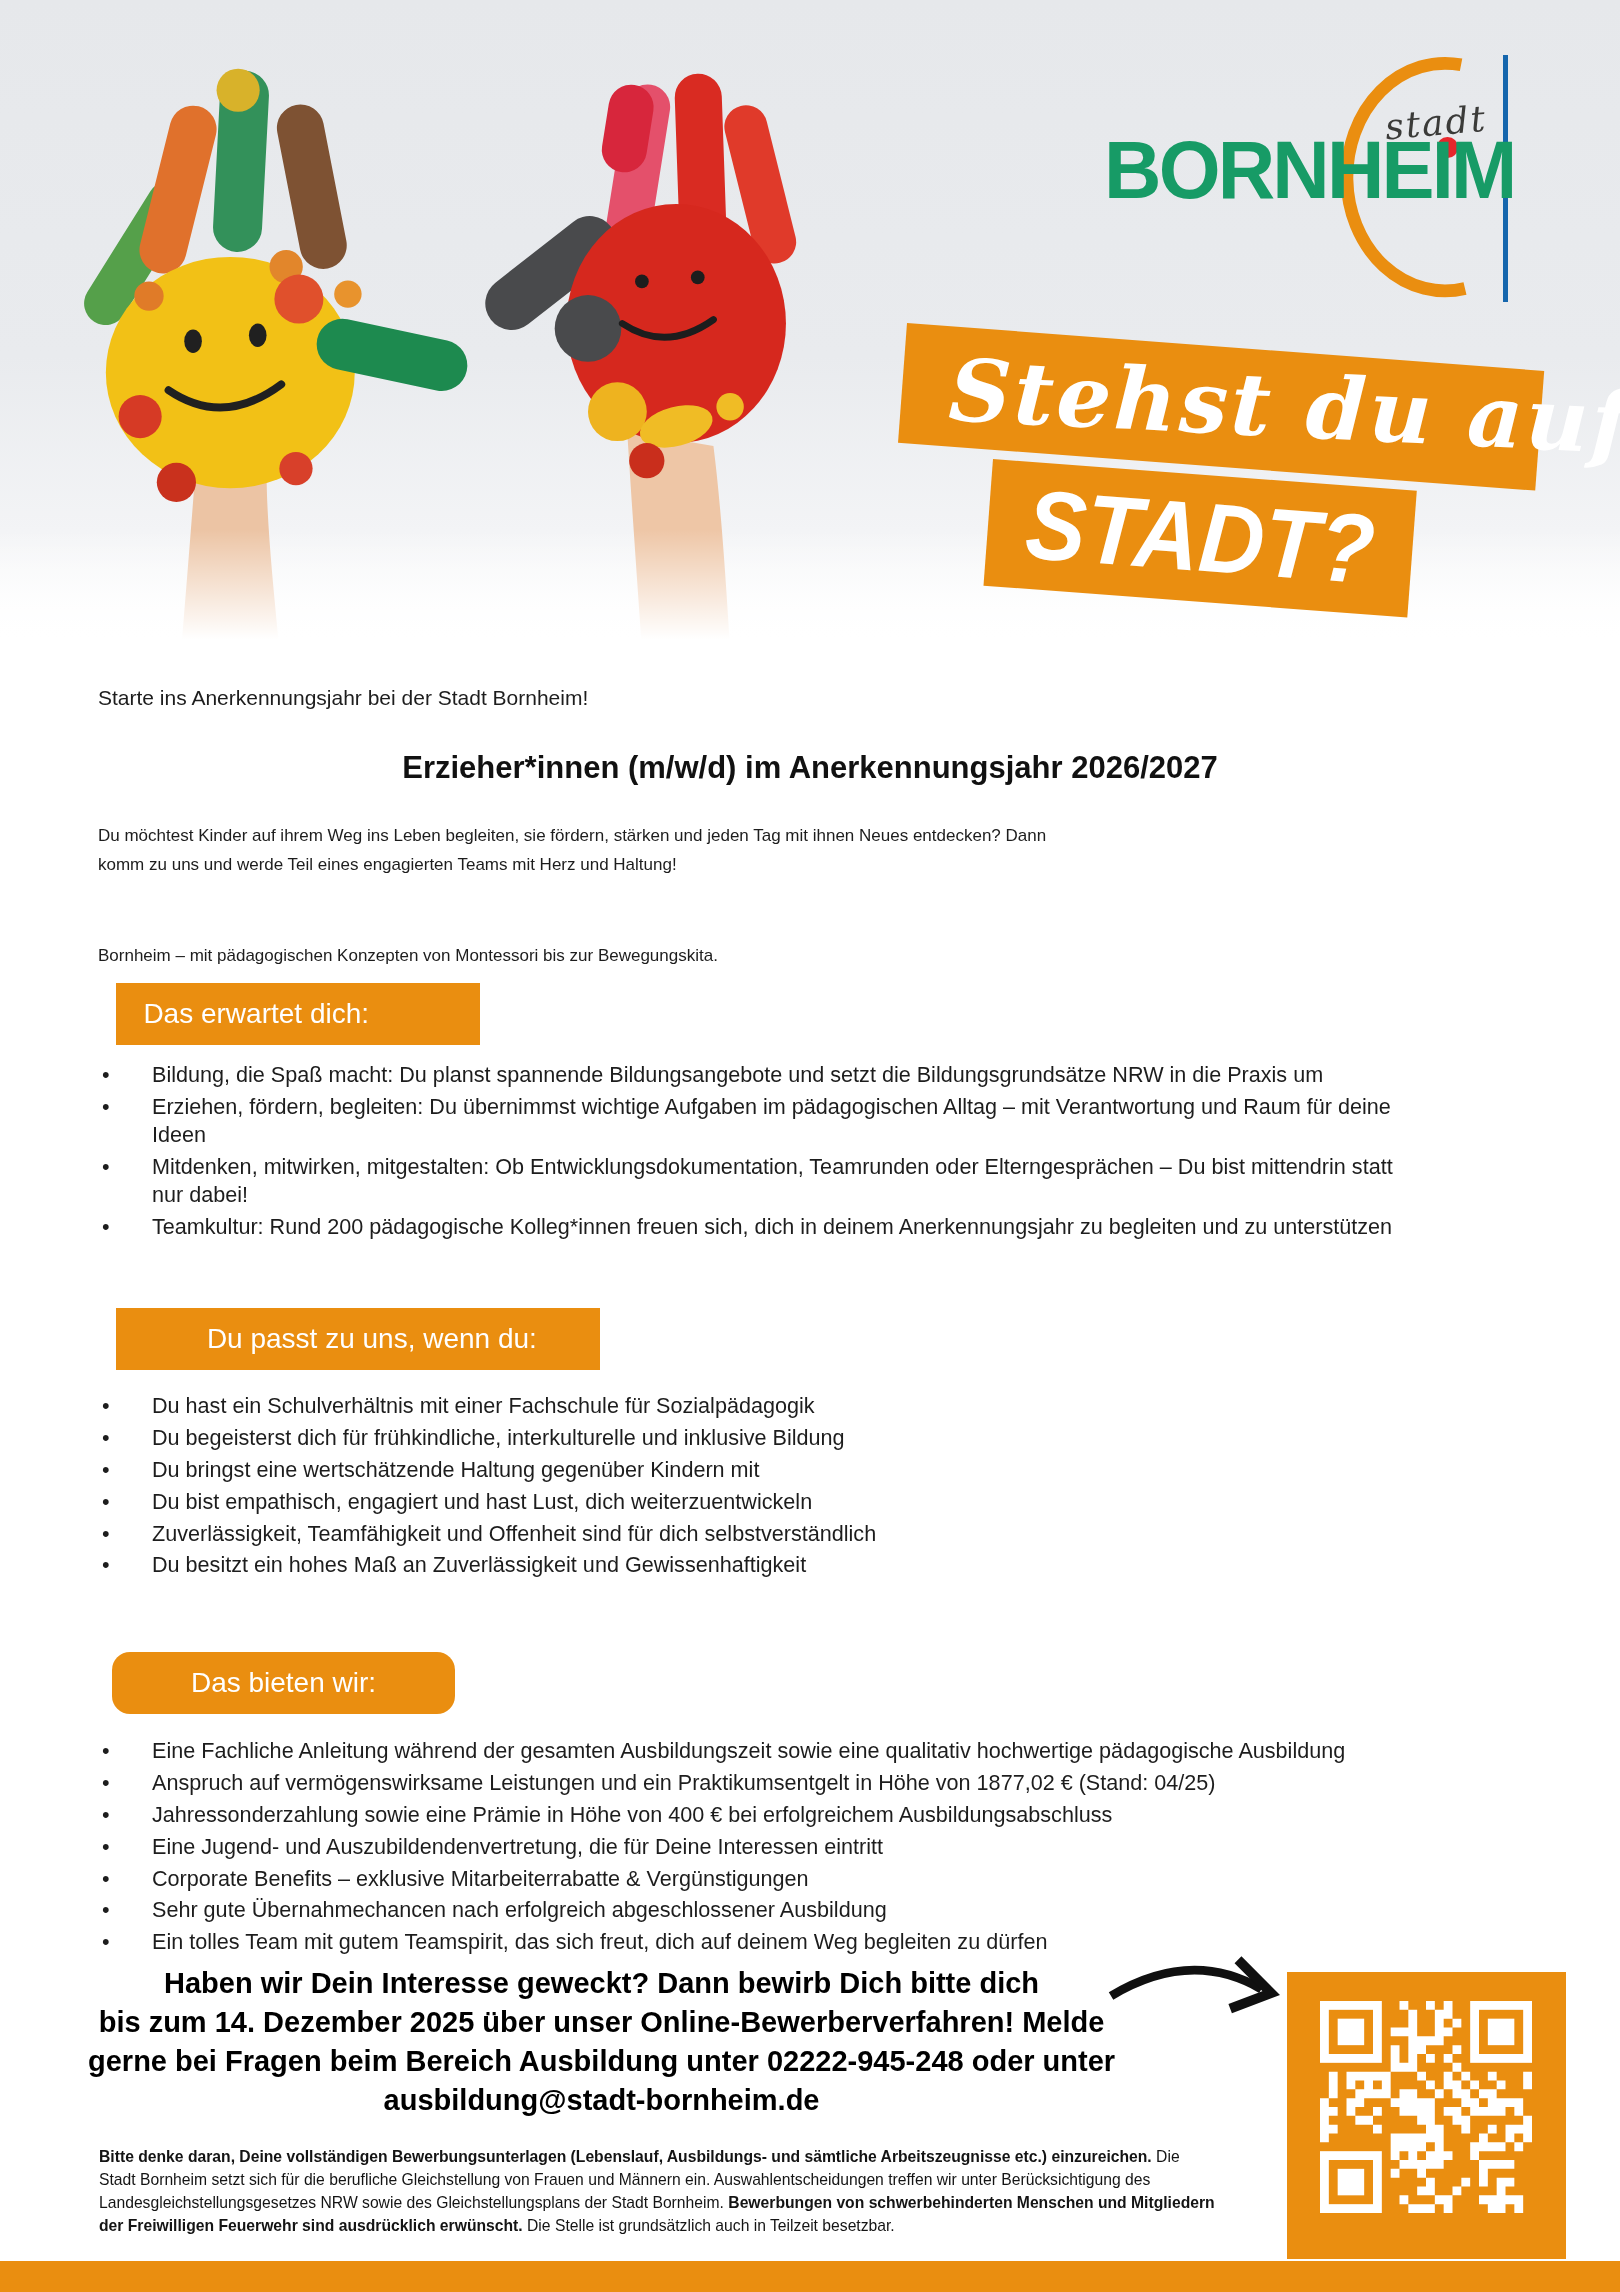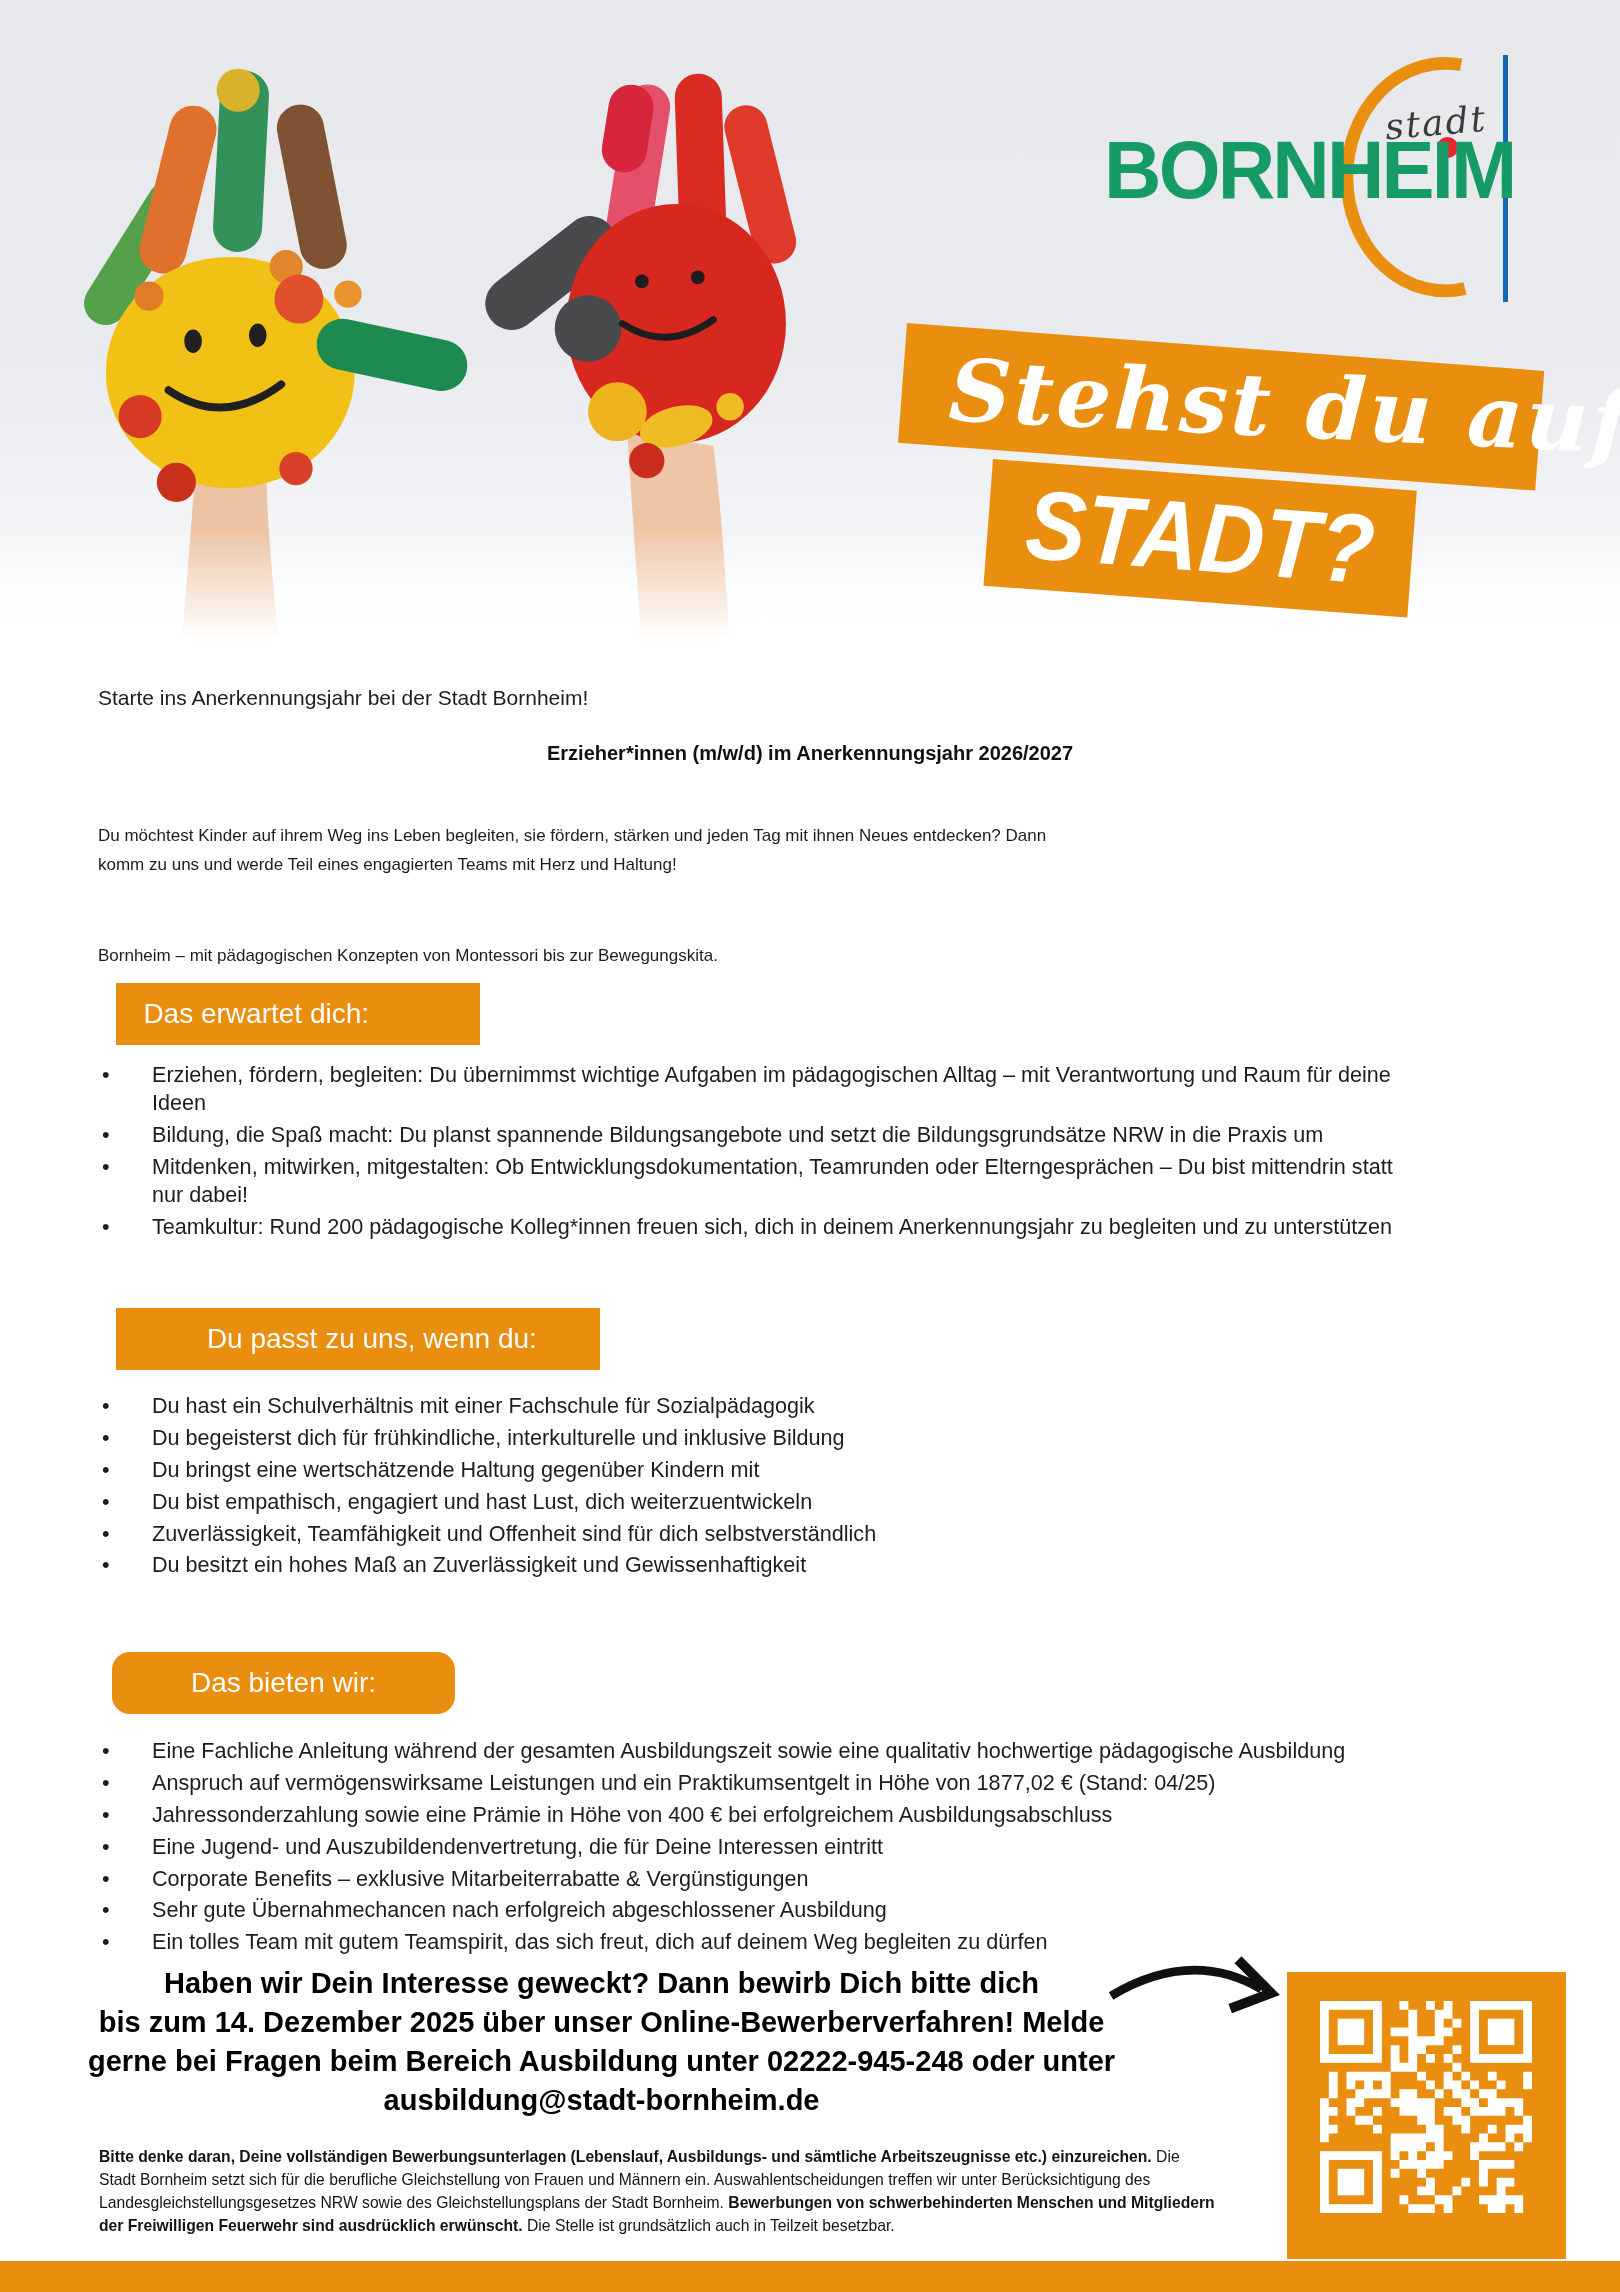--- a/index.html
+++ b/index.html
@@ -48,21 +48,21 @@
     transform:rotate(4.3deg);transform-origin:left top;
   }
   .banner2-text{
     position:absolute;left:0;top:0;width:100%;text-align:center;color:#ffffff;
     font-weight:bold;font-style:italic;font-size:98px;line-height:125px;
     letter-spacing:0px;transform:scaleX(0.92);transform-origin:center;white-space:nowrap;
   }
   
   .intro{position:absolute;left:98px;top:665px;font-size:21px;color:#1d1d1d;}
   .title{position:absolute;left:0;top:729px;width:1620px;text-align:center;
-         font-size:20px;font-weight:bold;color:#111;}
+         font-size:31px;font-weight:bold;color:#111;}
   .para{position:absolute;left:98px;width:1372px;font-size:17px;line-height:29px;color:#1d1d1d;}
   .para-1{top:804px;}
   .para-2{top:895px;}
   .sec-header{
     position:absolute;height:62px;background:#EA8E10;color:#ffffff;
     font-size:28px;line-height:61px;white-space:nowrap;
   }
   .sec-header-1{left:116px;top:983px;width:337px;padding-left:27.4px;}
   .sec-header-2{left:116px;top:1308px;width:457px;padding-left:27.4px;text-align:center;}
   .sec-header-3{left:112px;top:1652px;width:343px;text-align:center;border-radius:18px;}
@@ -192,22 +192,22 @@
   <h1 class="title">Erzieher*innen (m/w/d) im Anerkennungsjahr 2026/2027</h1>
 
   <p class="para para-1"><span>Du möchtest Kinder auf ihrem Weg ins Leben begleiten, sie fördern, stärken und jeden Tag mit ihnen Neues entdecken? Dann</span><br>
      <span>komm zu uns und werde Teil eines engagierten Teams mit Herz und Haltung!</span></p>
   <p class="para para-2"><br>
      <span>Bornheim – mit pädagogischen Konzepten von Montessori bis zur Bewegungskita.</span></p>
 
   <div class="sec-header sec-header-1">Das erwartet dich:</div>
   <ul class="bullets bullets-1">
 
-  <li><span class="li-text">Erziehen, fördern, begleiten: Du übernimmst wichtige Aufgaben im pädagogischen Alltag – mit Verantwortung und Raum für deine Ideen</span></li>
-      <li><span class="li-text">Bildung, die Spaß macht: Du planst spannende Bildungsangebote und setzt die Bildungsgrundsätze NRW in die Praxis um</span></li>
+  <li><span class="li-text">Bildung, die Spaß macht: Du planst spannende Bildungsangebote und setzt die Bildungsgrundsätze NRW in die Praxis um</span></li>
+      <li><span class="li-text">Erziehen, fördern, begleiten: Du übernimmst wichtige Aufgaben im pädagogischen Alltag – mit Verantwortung und Raum für deine Ideen</span></li>
       <li><span class="li-text">Mitdenken, mitwirken, mitgestalten: Ob Entwicklungsdokumentation, Teamrunden oder Elterngesprächen – Du bist mittendrin statt nur dabei!</span></li>
       <li><span class="li-text">Teamkultur: Rund 200 pädagogische Kolleg*innen freuen sich, dich in deinem Anerkennungsjahr zu begleiten und zu unterstützen</span></li>
     </ul>
 
   <div class="sec-header sec-header-2">Du passt zu uns, wenn du:</div>
   <ul class="bullets bullets-2">
 
   <li><span class="li-text">Du hast ein Schulverhältnis mit einer Fachschule für Sozialpädagogik</span></li>
       <li><span class="li-text">Du begeisterst dich für frühkindliche, interkulturelle und inklusive Bildung</span></li>
       <li><span class="li-text">Du bringst eine wertschätzende Haltung gegenüber Kindern mit</span></li>

